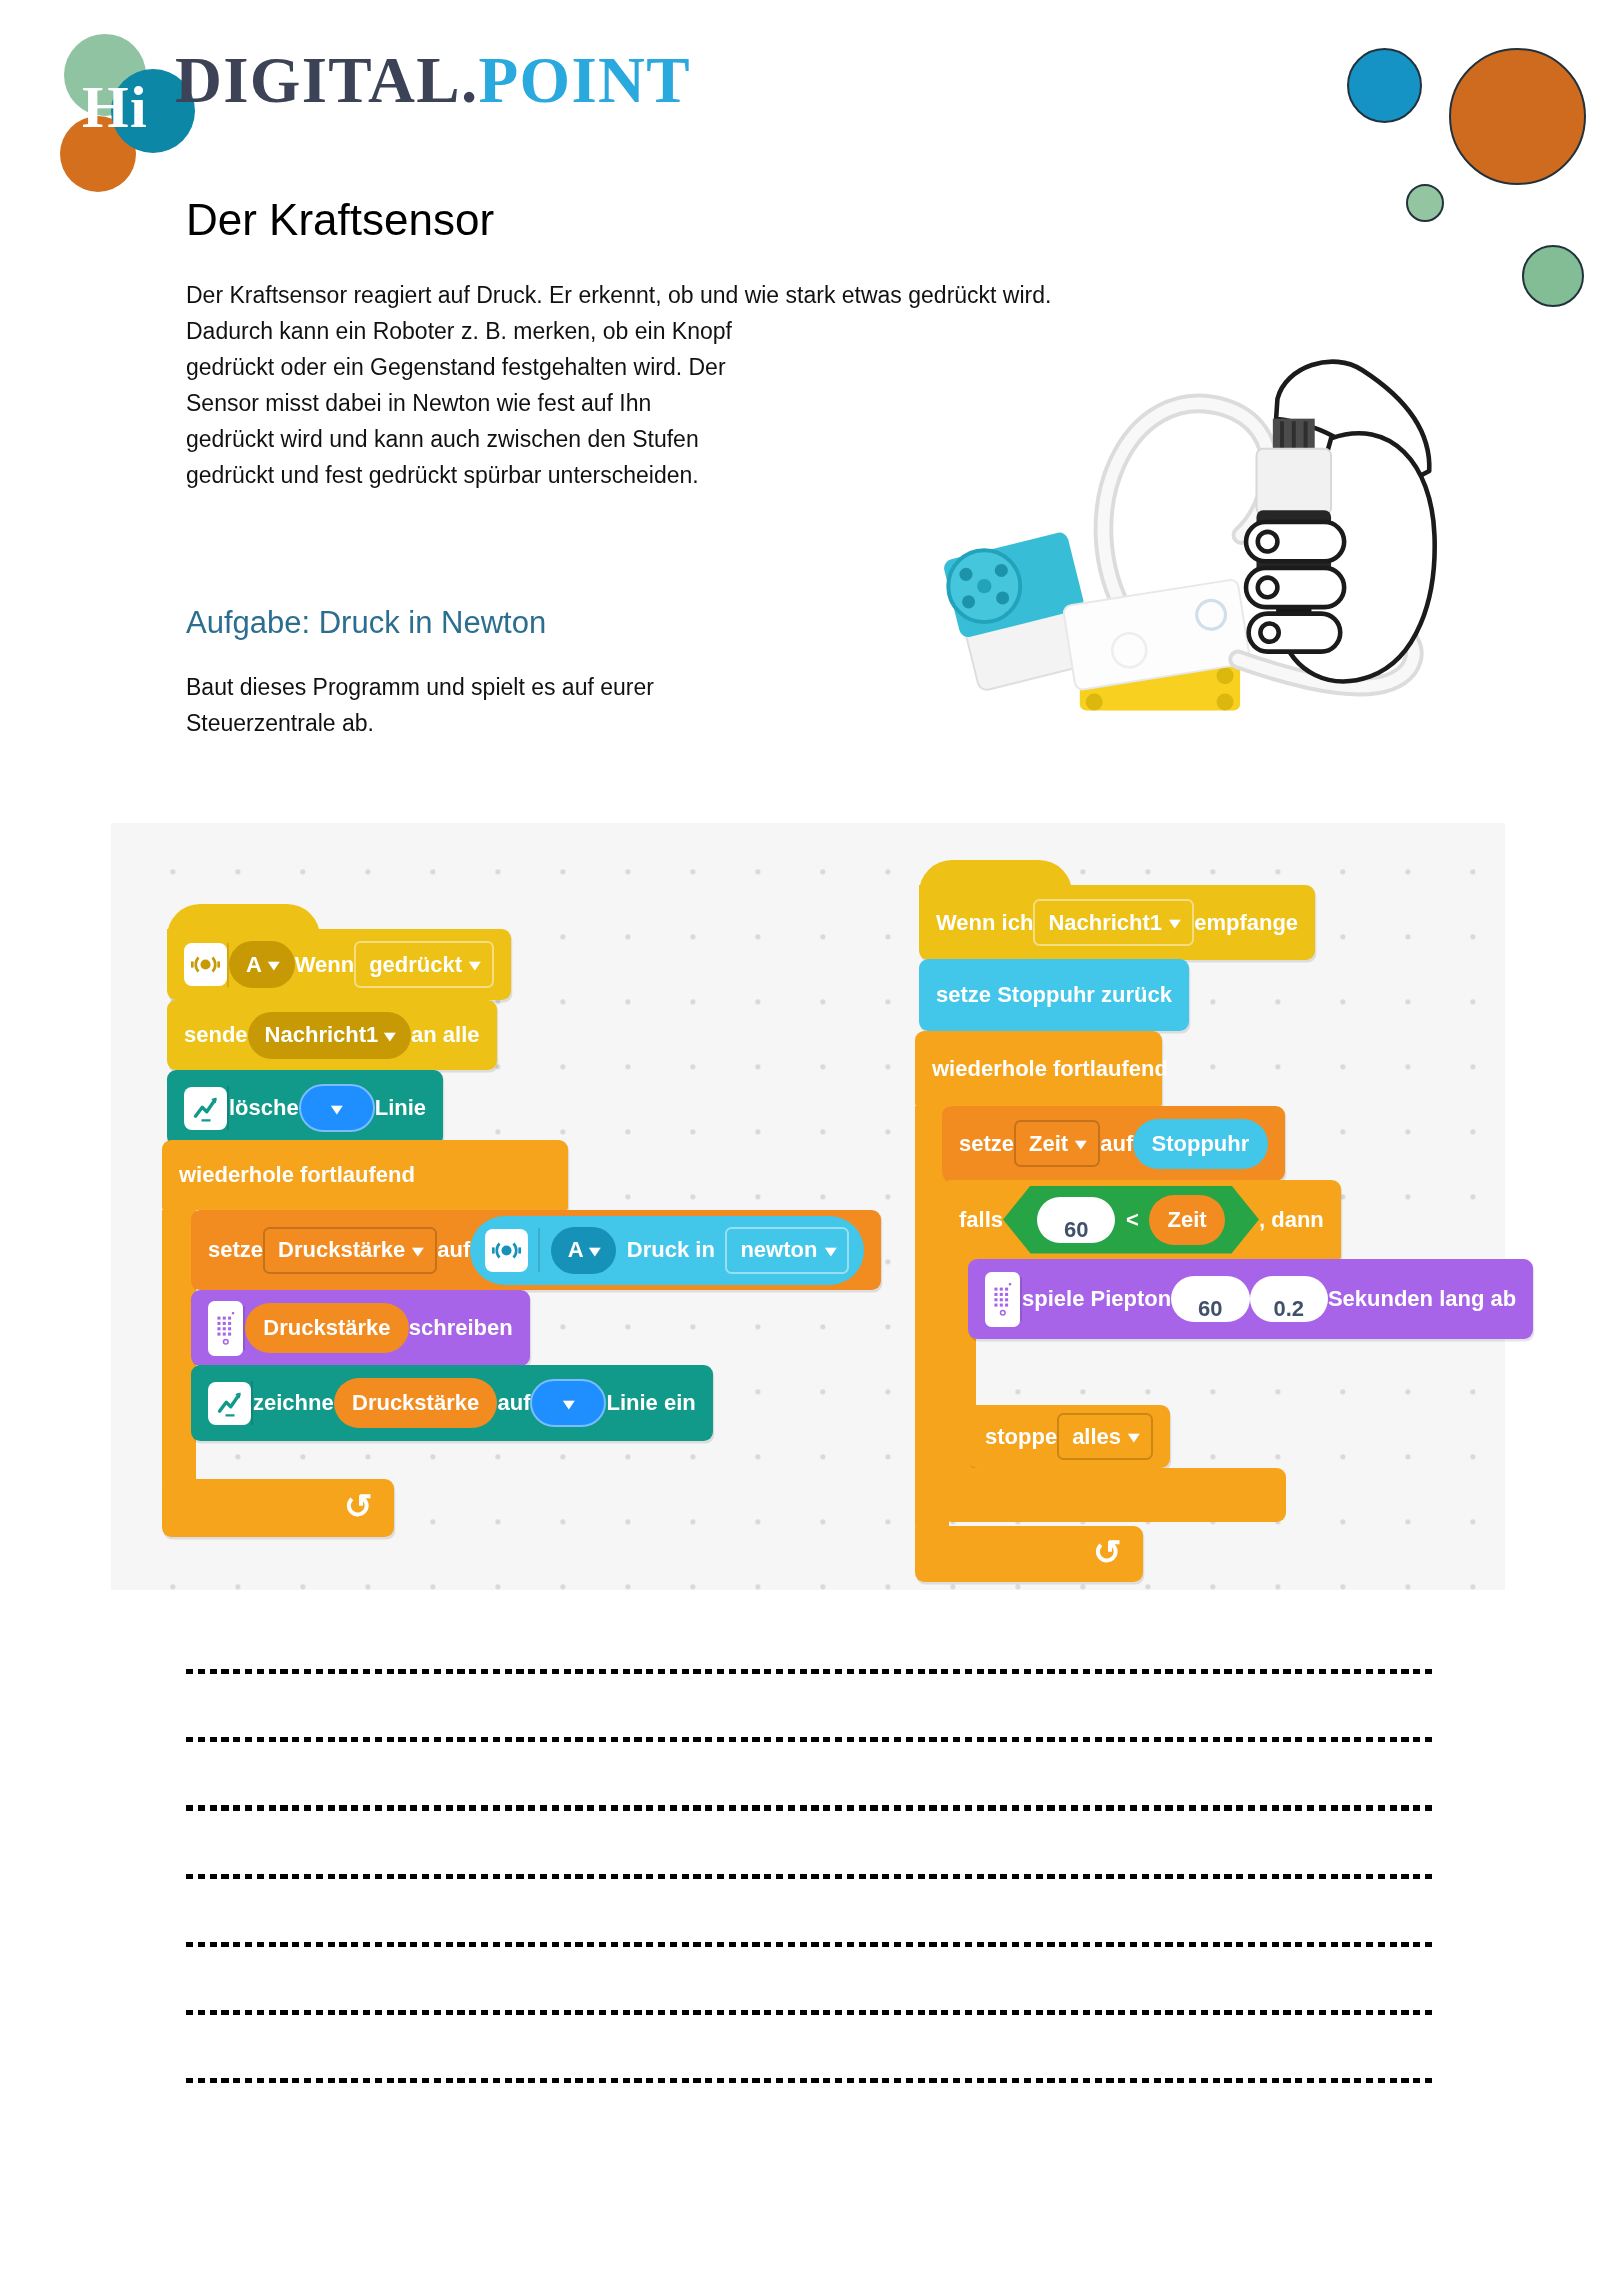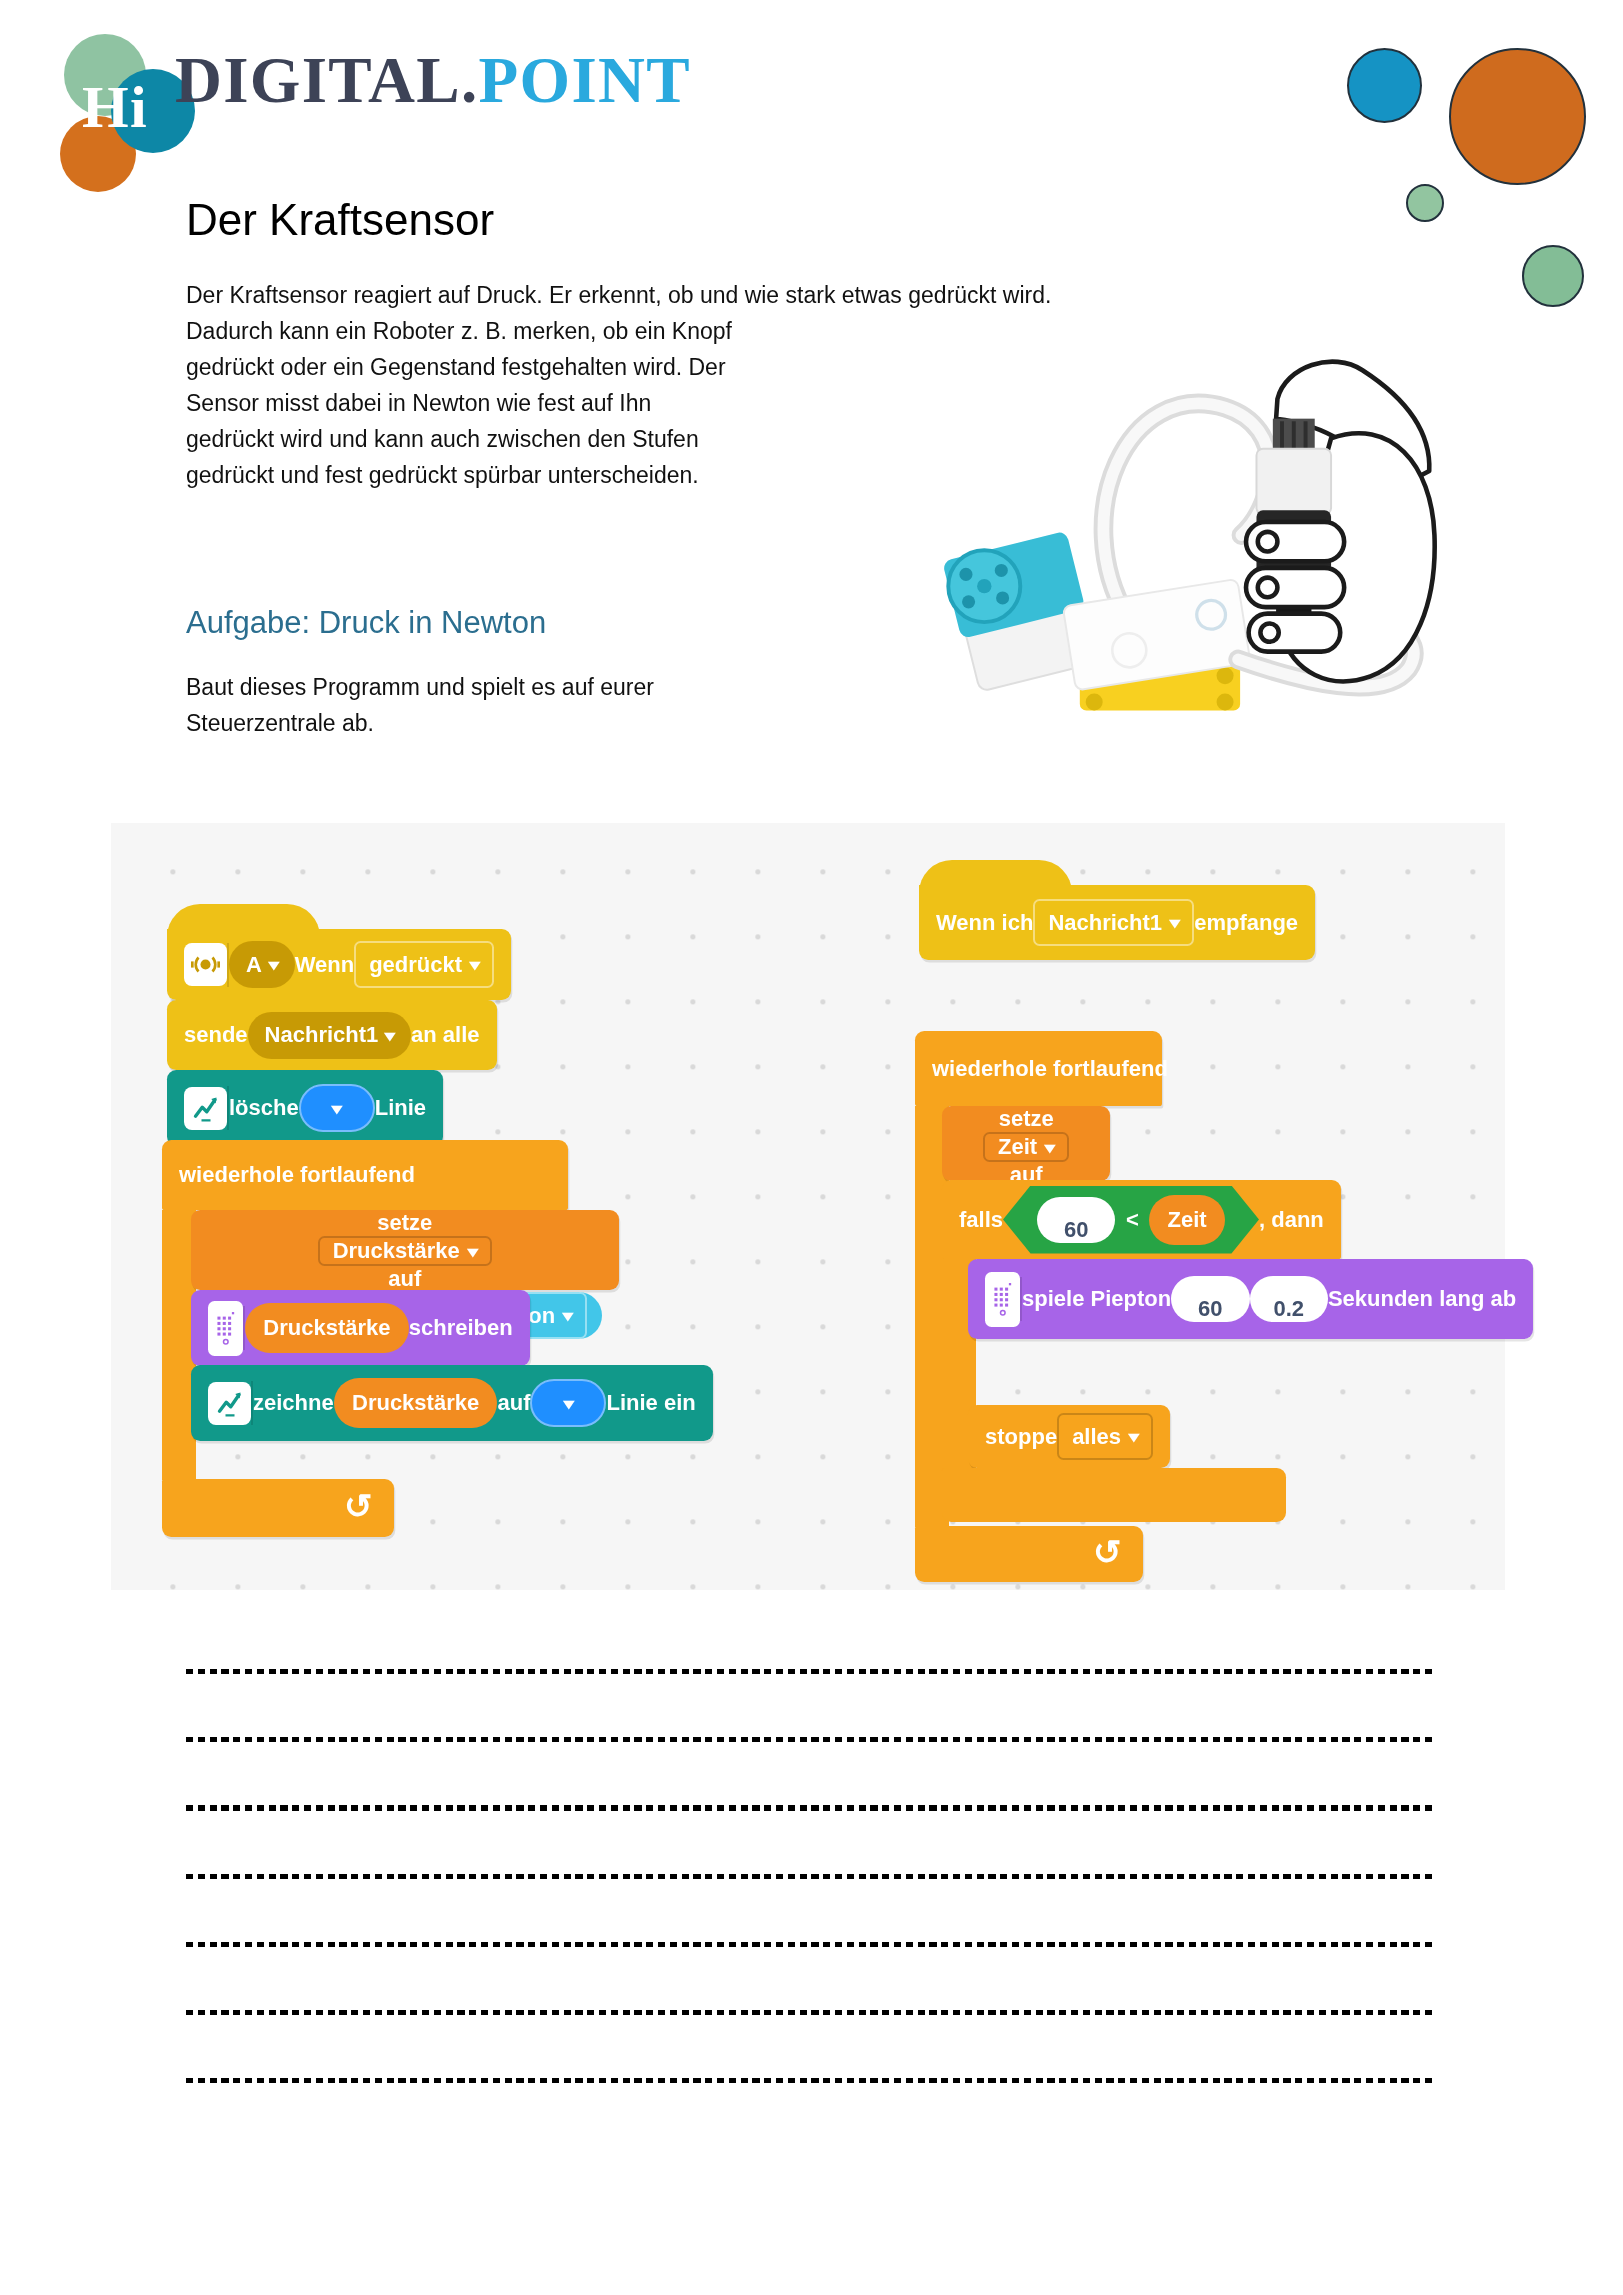--- a/index.html
+++ b/index.html
@@ -35,21 +35,21 @@
   .illustration{position:absolute;left:911px;top:319px;}
 
   
   .canvas{position:absolute;left:111px;top:823px;width:1394px;height:767px;background:#f6f6f6;
           background-image:radial-gradient(circle,#d9d9d9 2.3px,transparent 2.9px);
           background-size:65px 65px;background-position:29.4px 16.4px;}
   .block{position:absolute;display:flex;align-items:center;gap:0;padding:0 17px;
          border-radius:9.2px;color:#fff;font-weight:700;font-size:22px;
          box-shadow:1.3px 2.6px 0 rgba(0,0,0,0.10);white-space:nowrap;box-sizing:border-box;}
   .yellow{background:#eec117;} .teal{background:#11998a;} .control{background:#f7a41d;}
-  .vars{background:#f28c20;flex-direction:column;} .cyan{background:#42c6e9;} .purple{background:#a764e8;}
+  .vars{background:#f28c20;} .cyan{background:#42c6e9;} .purple{background:#a764e8;}
   .dome{position:absolute;border-radius:75px 75px 0 0;box-shadow:none;}
   .cpart{position:absolute;box-shadow:none;border-radius:0;}
   .c-head{border-radius:9.2px 9.2px 2.6px 2.6px;}
   .c-foot{border-radius:2.6px 9.2px 9.2px 9.2px;}
   .loop-arrow{position:absolute;right:22px;top:50%;transform:translateY(-54%) scaleX(-1);
               font-size:34px;font-weight:700;color:#fff;}
 
   .field{display:flex;align-items:center;gap:9.2px;height:47px;padding:0 13px;border-radius:6.5px;
          border:2px solid rgba(255,255,255,0.45);box-sizing:border-box;}
   .field.darkb{border-color:rgba(0,0,0,0.18);}
@@ -302,20 +302,23 @@
     <div class="block yellow dome" style="left:808px;top:37px;width:153px;height:33px;"></div>
     <div class="block yellow" style="left:808px;top:62px;height:75px;border-radius:0 9.2px 9.2px 9.2px;">
       <span>Wenn ich</span>
       <span class="field">
           <span>Nachricht1</span>
           <span class="dd">▾</span>
         </span>
       <span>empfange</span>
     </div>
 
+    <div class="block cyan" style="left:808px;top:136px;height:72px;">
+      <span>setze Stoppuhr zurück</span>
+    </div>
 
     <div class="block control c-head" style="left:804px;top:208px;width:247px;height:75px;">
       <span>wiederhole fortlaufend</span>
     </div>
     <div class="block control cpart" style="left:804px;top:283px;width:27.5px;height:421px;"></div>
 
     <div class="block vars" style="left:831px;top:283px;height:75px;">
       <span>setze</span>
       <span class="field darkb">
           <span>Zeit</span>

